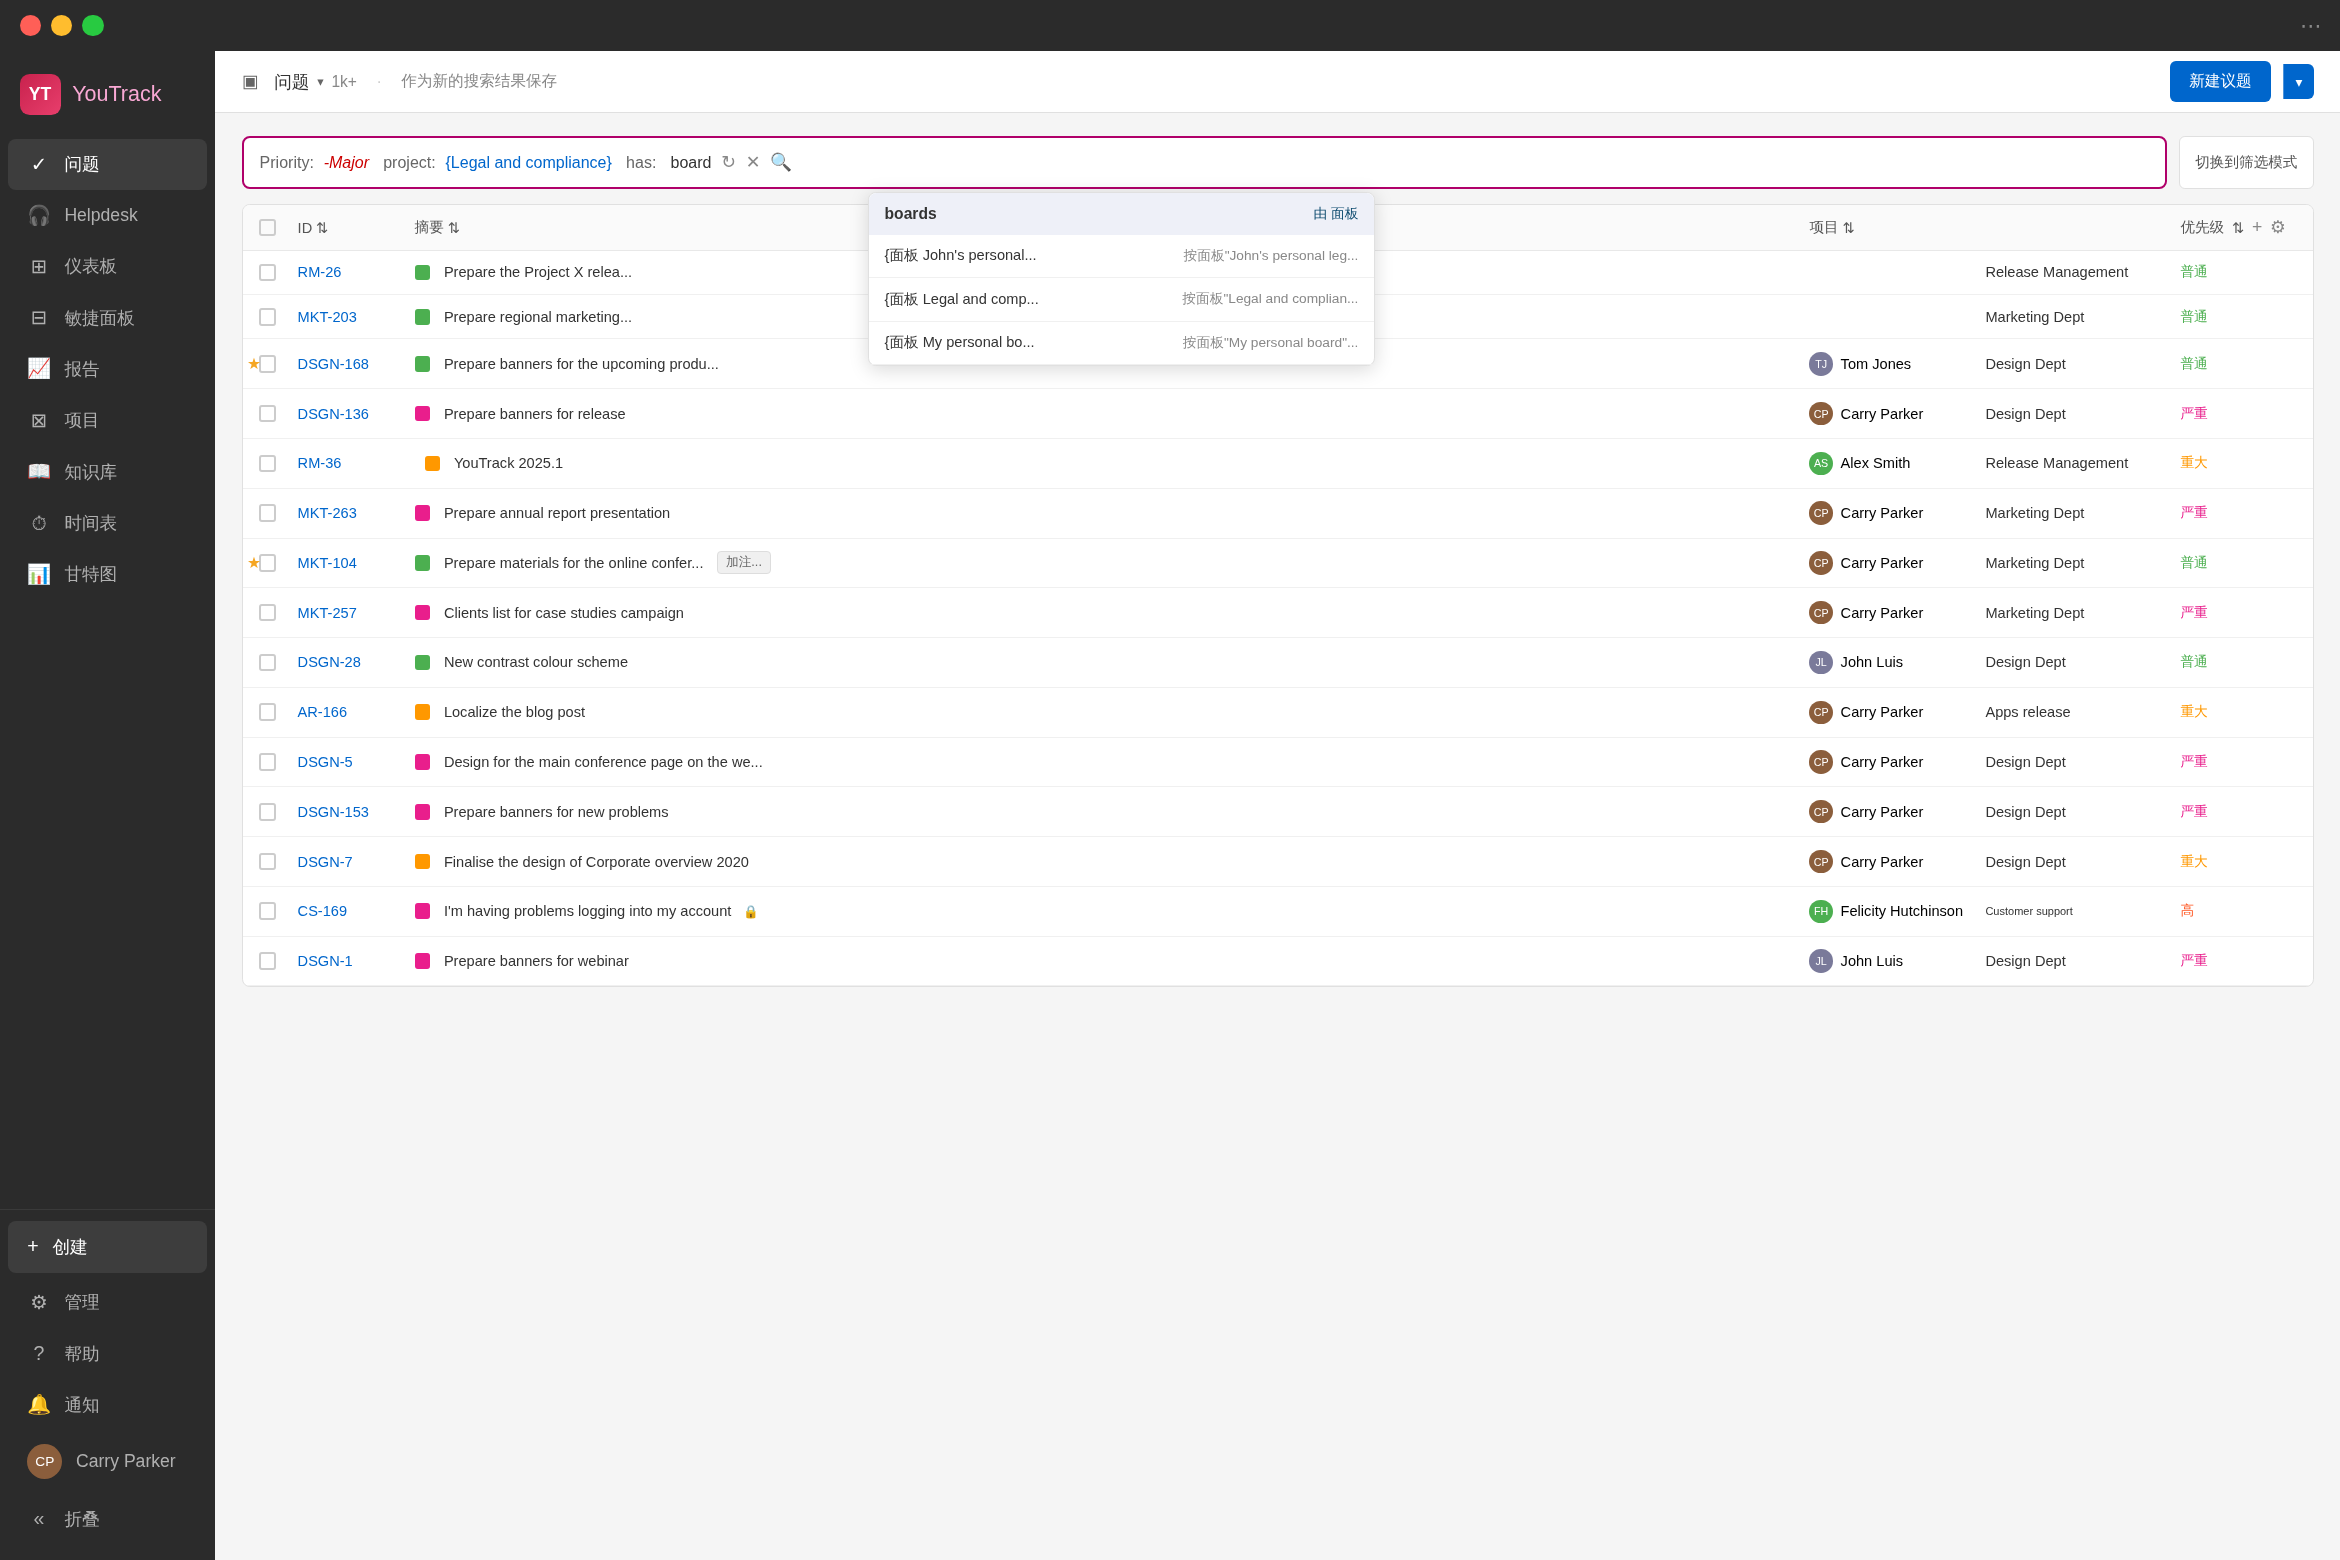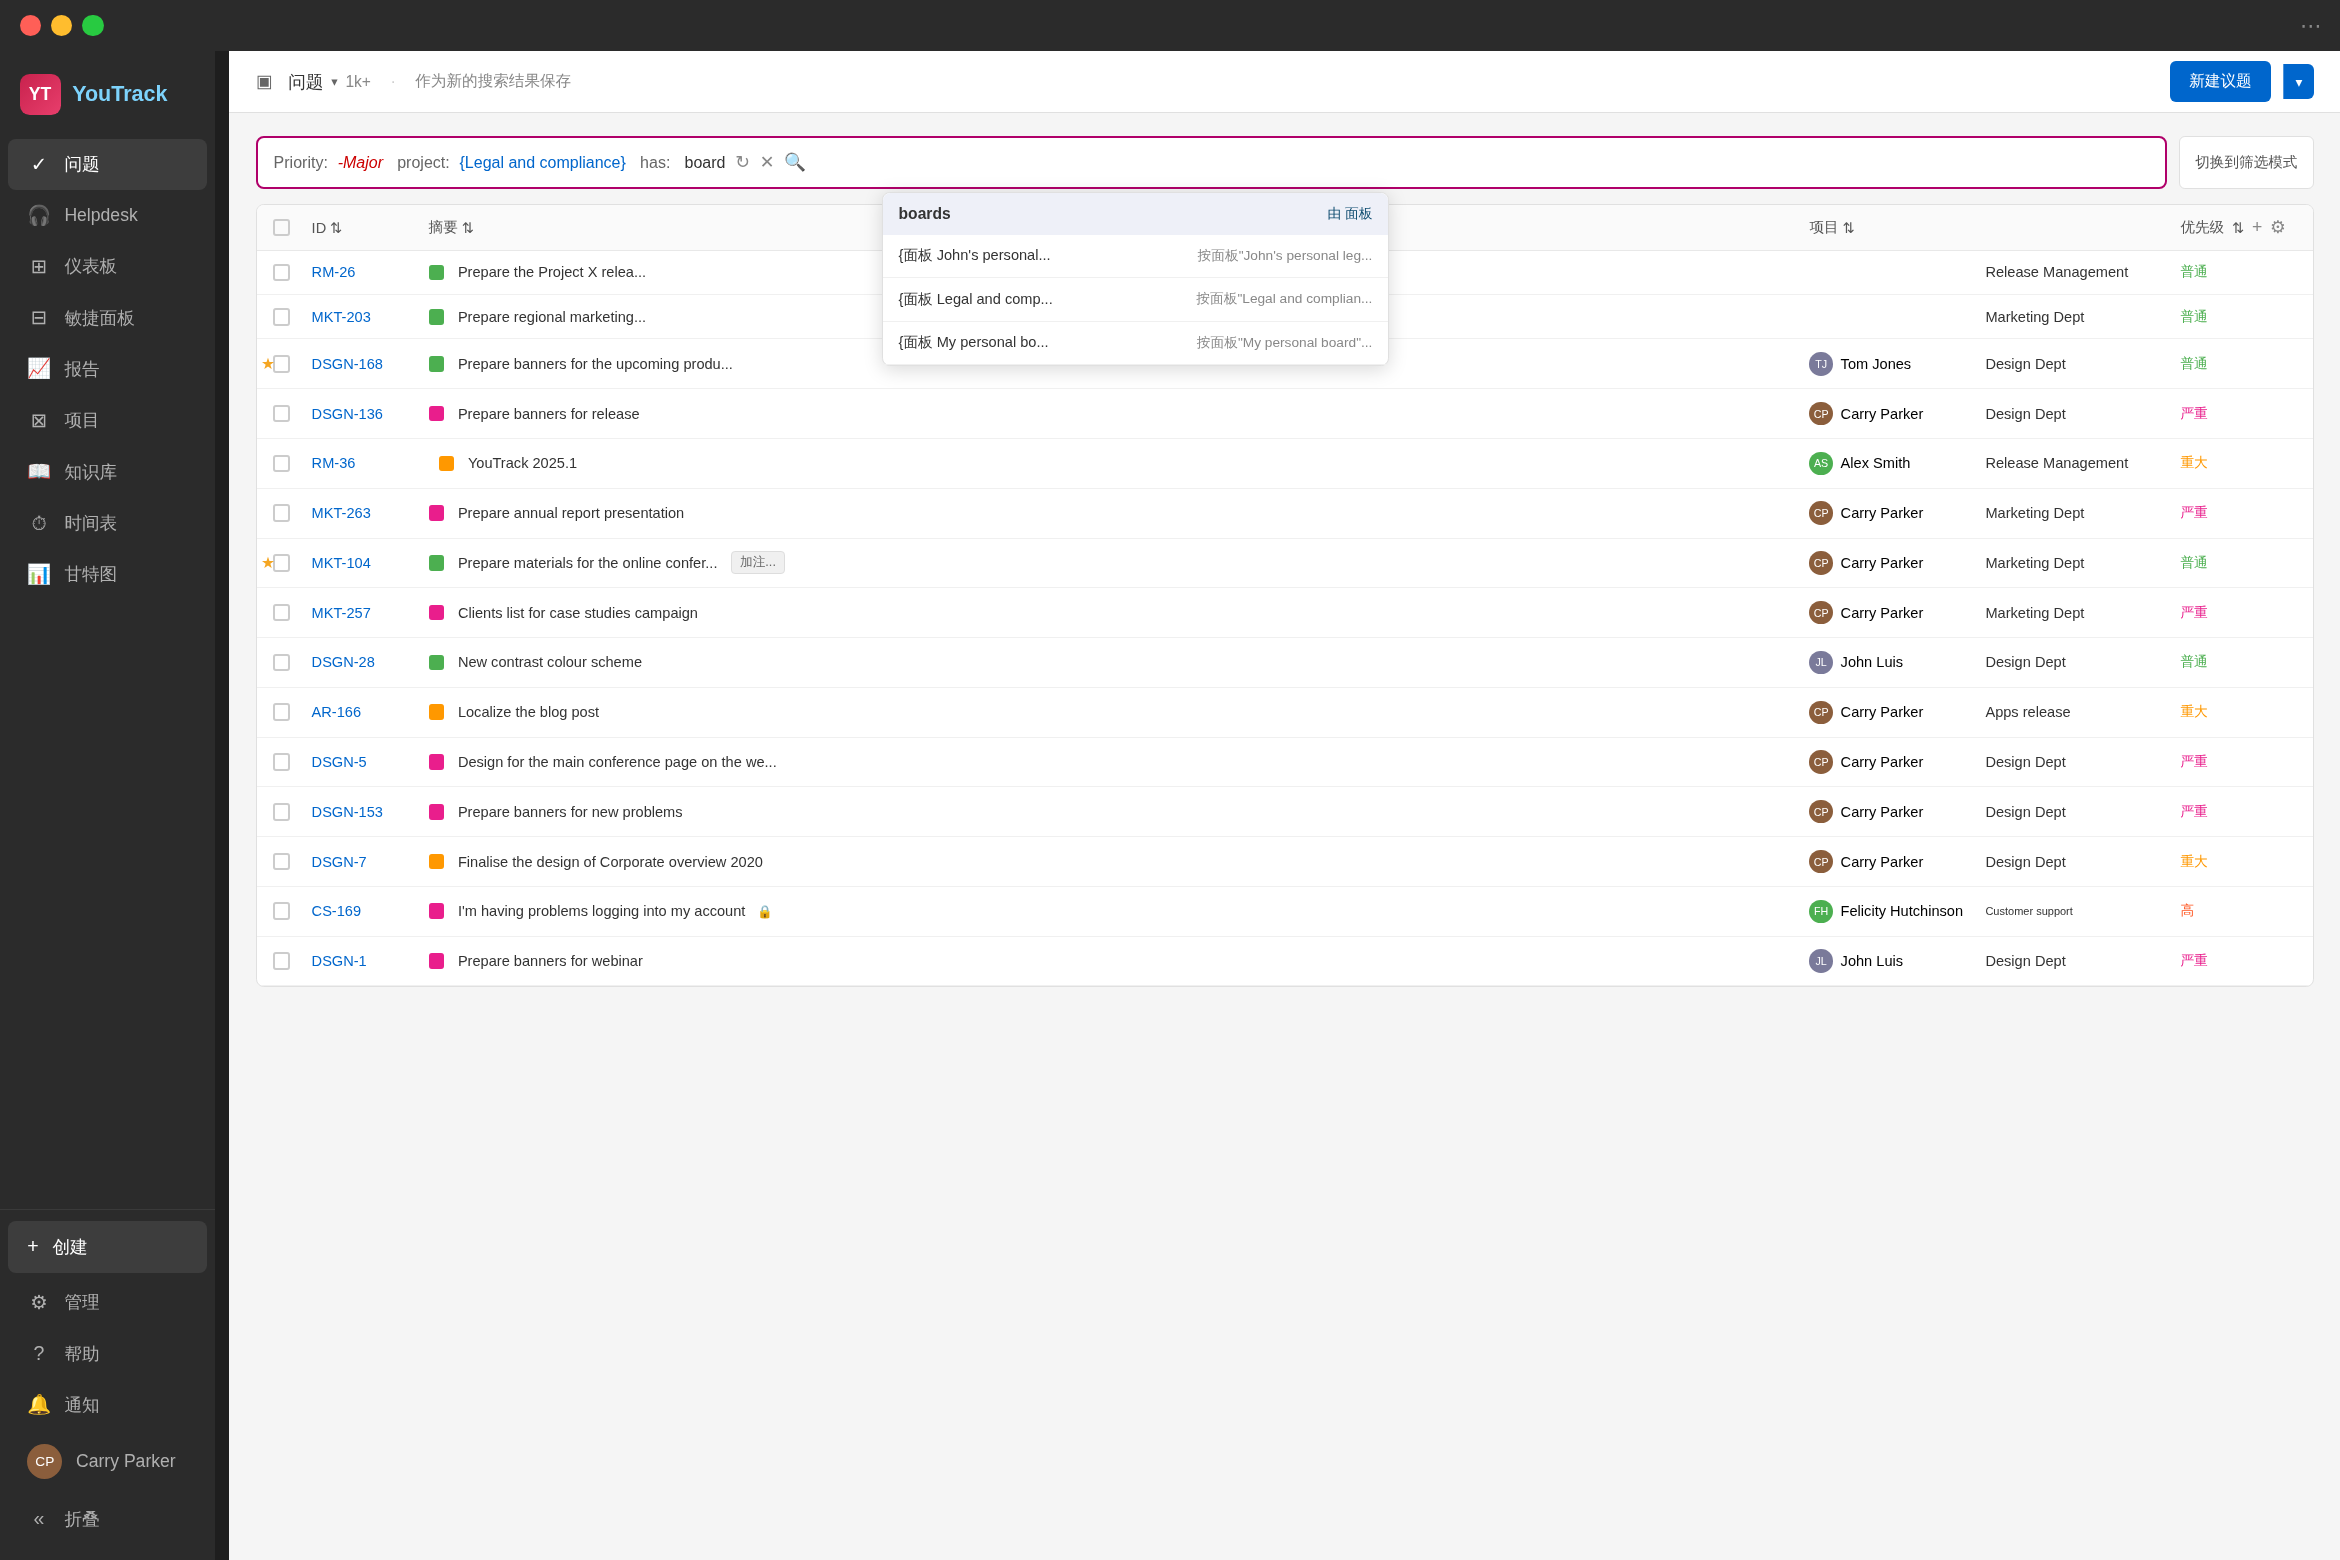--- a/index.html
+++ b/index.html
@@ -37,21 +37,20 @@
     .titlebar-right {
       margin-left: auto;
       color: #888;
       font-size: 21.5px;
     }
     
     .app {
       display: flex;
       flex: 1;
       overflow: hidden;
-      gap: 14px;
     }
     
     .sidebar {
       width: 215px;
       background: #2b2b2b;
       display: flex;
       flex-direction: column;
       padding: 15.6px 0;
       flex-shrink: 0;
     }
@@ -67,23 +66,23 @@
       background: linear-gradient(135deg, #c8224d, #e83e6c);
       border-radius: 9.8px;
       display: flex;
       align-items: center;
       justify-content: center;
       color: white;
       font-weight: bold;
       font-size: 17.6px;
     }
     .logo-text {
-      color: #7dd3fc;
+      color: #f9a8d4;
       font-size: 21.5px;
-      font-weight: 700;
+      font-weight: 400;
     }
     .sidebar-item {
       display: flex;
       align-items: center;
       gap: 13.7px;
       padding: 13.7px 19.5px;
       color: #b0b0b0;
       font-size: 17.6px;
       cursor: pointer;
       border-radius: 7.8px;

